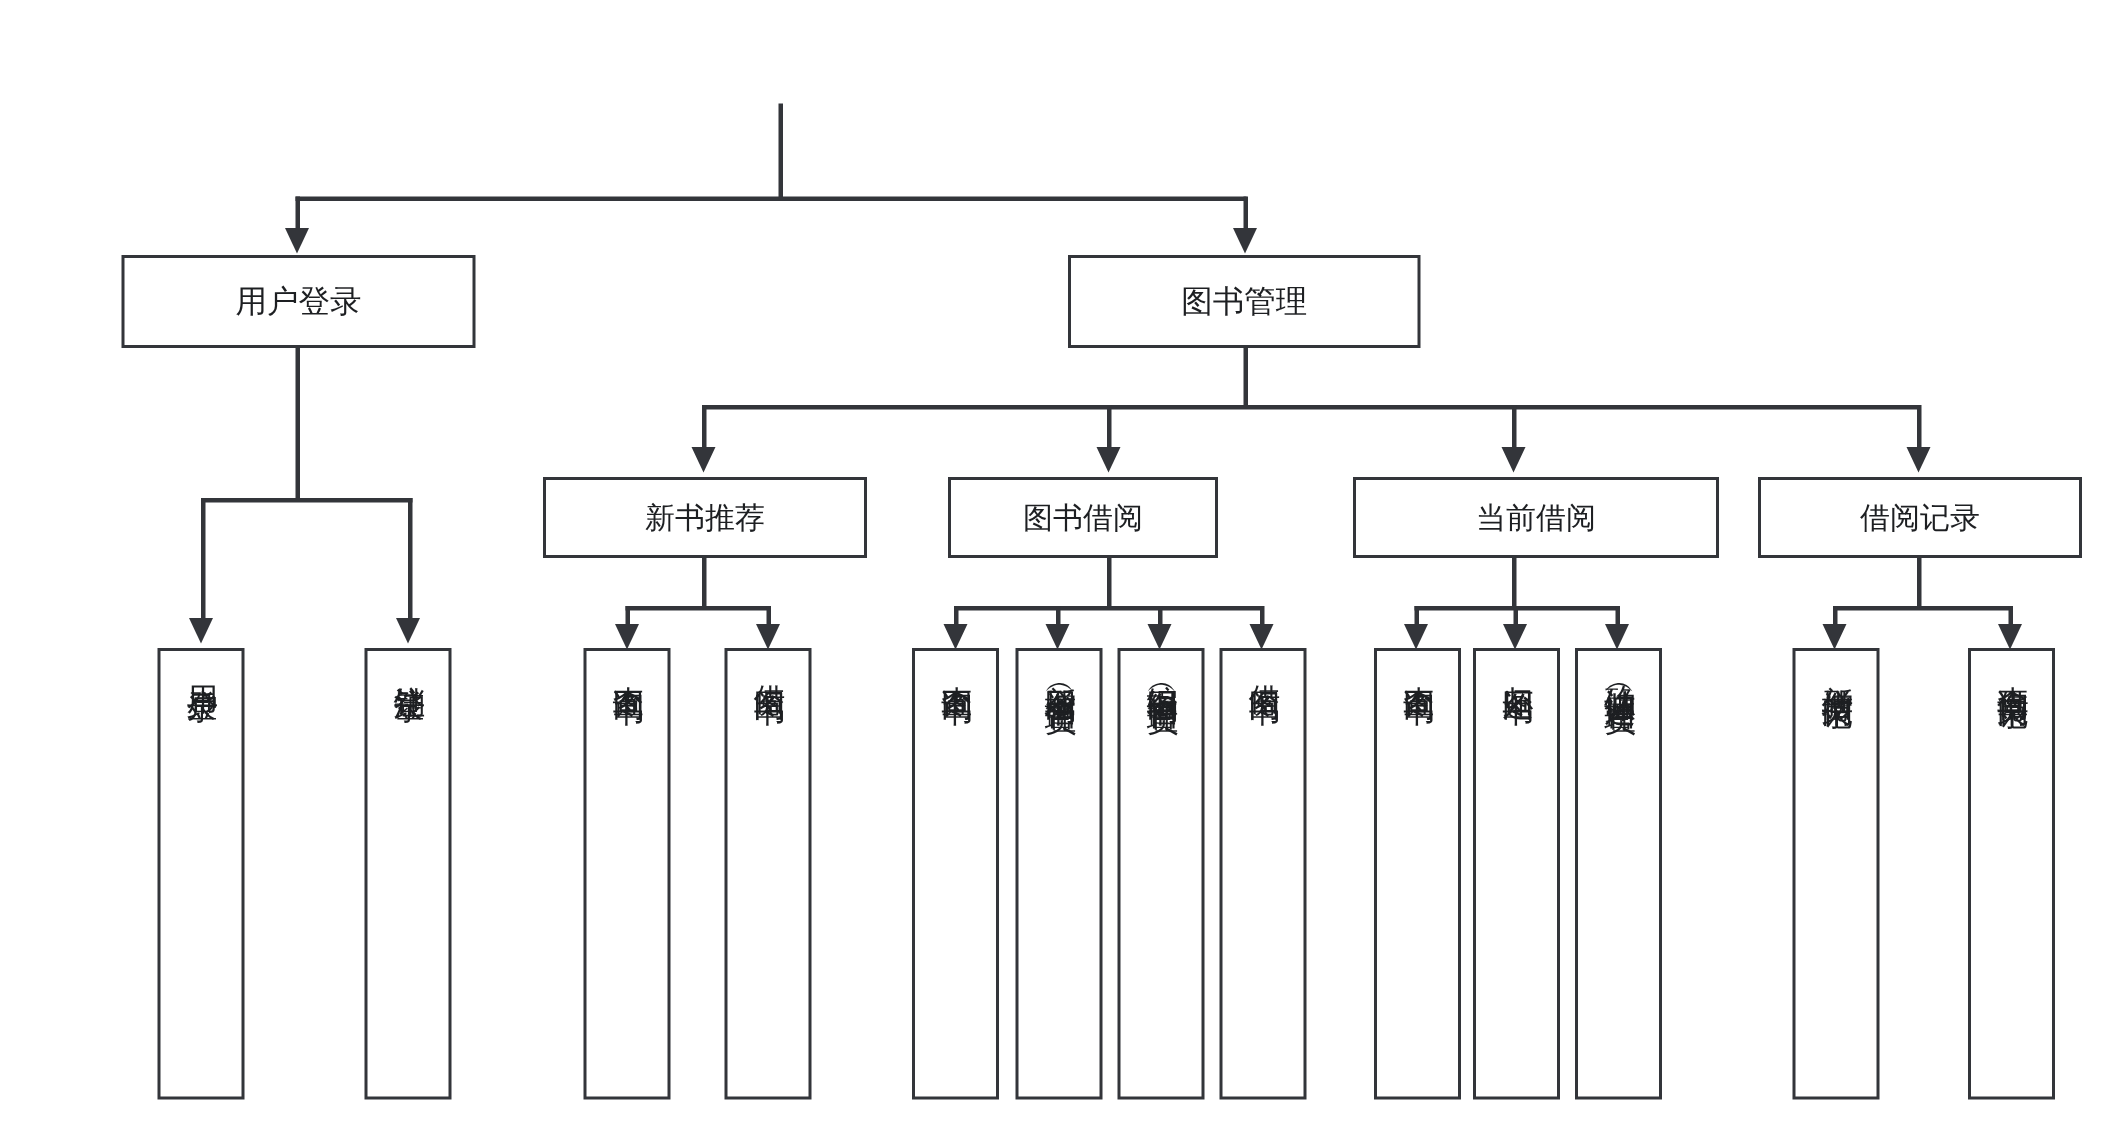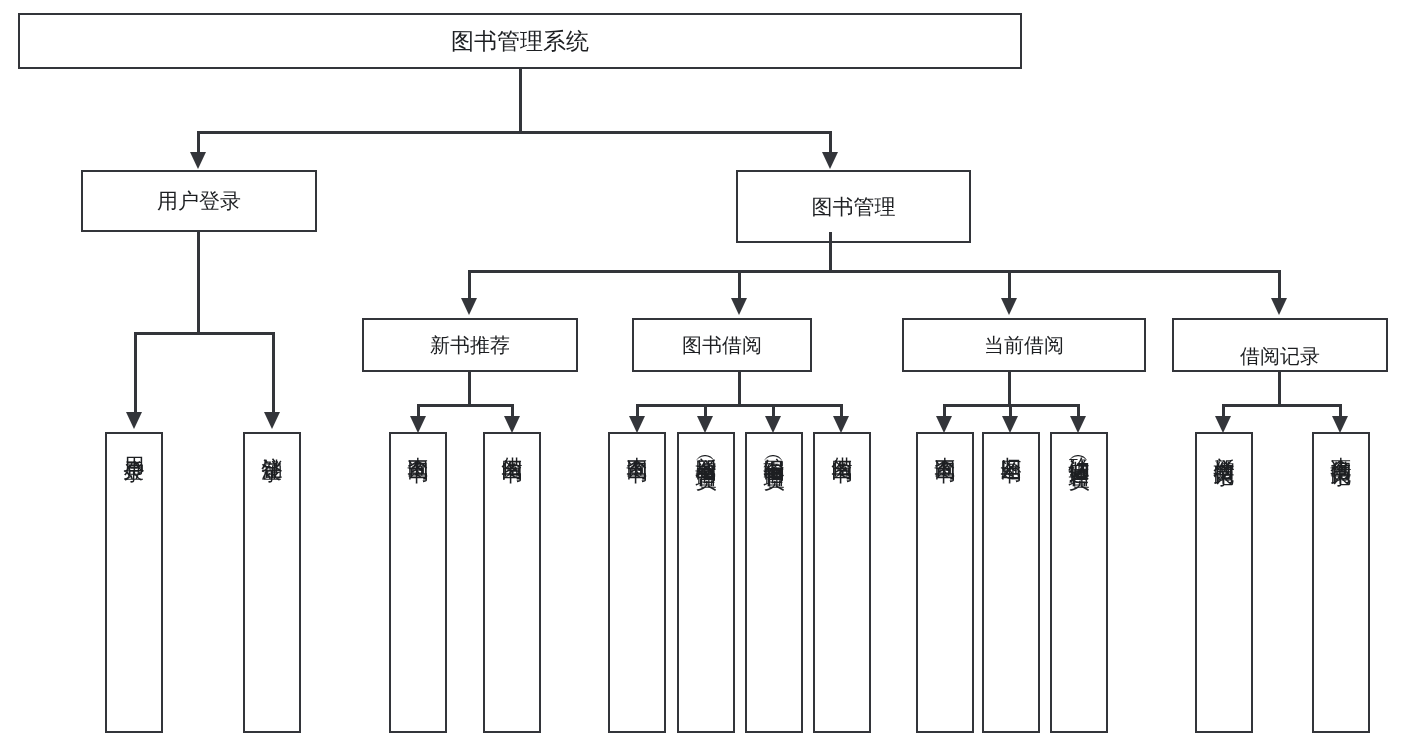--- a/index.html
+++ b/index.html
@@ -78,37 +78,34 @@
     letter-spacing: 0.5px;
     white-space: nowrap;
     font-family: "Liberation Sans", "DejaVu Sans", sans-serif;
   }
 </style>
 </head>
 <body>
 
 <div id="canvas">
 
-  <div class="node root" style="left:18px; top:13px; width:1004px; height:56px;">
-    <span>图书管理系统</span>
-  </div>
 
   <div class="conn vline" style="left:519px; top:69px; height:64px;"></div>
 
   <div class="conn hline" style="left:197px; top:131px; width:634px;"></div>
 
   <div class="conn vline" style="left:197px; top:131px; height:24px;"></div>
   <div class="arrow" style="left:190px; top:152px;"></div>
   <div class="conn vline" style="left:829px; top:131px; height:24px;"></div>
   <div class="arrow" style="left:822px; top:152px;"></div>
 
   <div class="node level2" style="left:81px; top:170px; width:236px; height:62px;">
     <span>用户登录</span>
   </div>
-  <div class="node level2" style="left:736px; top:170px; width:235px; height:73px;">
+  <div class="node level2" style="left:712px; top:170px; width:235px; height:62px;">
     <span>图书管理</span>
   </div>
 
   <div class="conn vline" style="left:197px; top:232px; height:102px;"></div>
   <div class="conn hline" style="left:134px; top:332px; width:141px;"></div>
   <div class="conn vline" style="left:134px; top:332px; height:83px;"></div>
   <div class="arrow" style="left:126px; top:412px;"></div>
   <div class="conn vline" style="left:272px; top:332px; height:83px;"></div>
   <div class="arrow" style="left:264px; top:412px;"></div>
 
@@ -125,21 +122,21 @@
 
   <div class="node level3" style="left:362px; top:318px; width:216px; height:54px;">
     <span>新书推荐</span>
   </div>
   <div class="node level3" style="left:632px; top:318px; width:180px; height:54px;">
     <span>图书借阅</span>
   </div>
   <div class="node level3" style="left:902px; top:318px; width:244px; height:54px;">
     <span>当前借阅</span>
   </div>
-  <div class="node level3" style="left:1172px; top:318px; width:216px; height:54px;align-items:flex-end;">
+  <div class="node level3" style="left:1172px; top:318px; width:216px; height:54px;">
     <span>借阅记录</span>
   </div>
 
   <div class="conn vline" style="left:468px; top:372px; height:34px;"></div>
   <div class="conn hline" style="left:417px; top:404px; width:96px;"></div>
   <div class="conn vline" style="left:417px; top:404px; height:14px;"></div>
   <div class="arrow" style="left:410px; top:416px;"></div>
   <div class="conn vline" style="left:511px; top:404px; height:14px;"></div>
   <div class="arrow" style="left:504px; top:416px;"></div>
 

